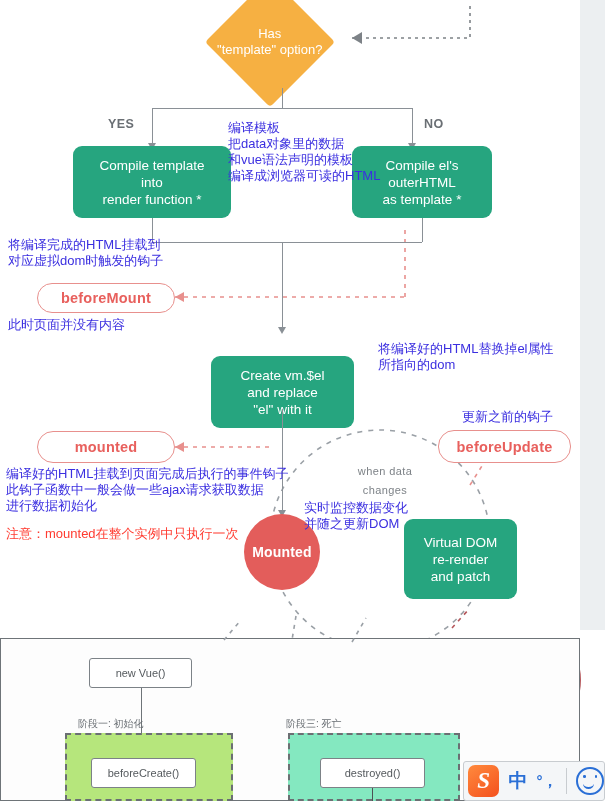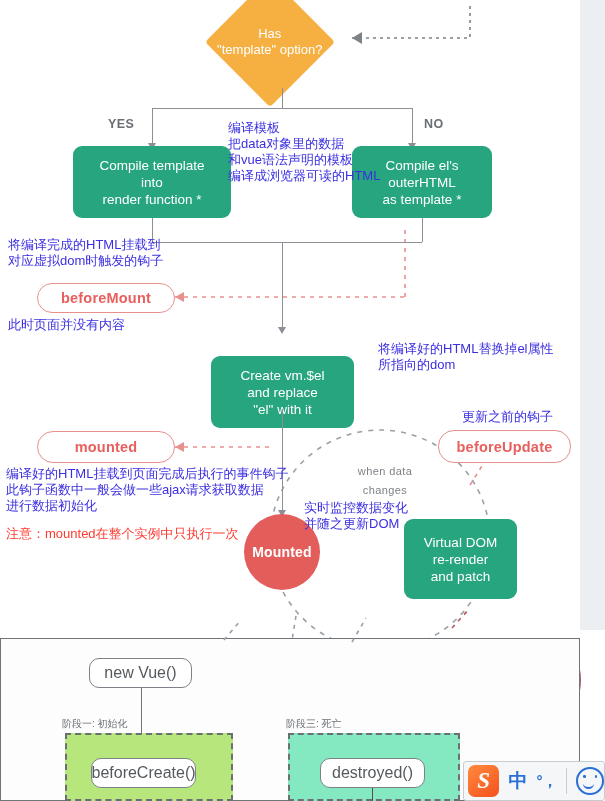--- a/index.html
+++ b/index.html
@@ -39,22 +39,22 @@
     font-size:14px;font-weight:700;letter-spacing:.2px;
   }
 
   .hook{
     background:#ffffff;color:#e8605d;
     border:1.6px solid #e8908d;border-radius:16px;
     font-size:14.5px;font-weight:700;letter-spacing:.2px;
   }
 
   .plainbox{
-    background:#ffffff;color:#555a5e;border:1.6px solid #7c8287;border-radius:10px;
-    font-size:16px;
+    background:#ffffff;color:#555a5e;border:1.6px solid #7c8287;border-radius:3px;
+    font-size:11px;
     text-align:right;
   }
 
   .dashzone{
     position:absolute;box-sizing:border-box;border:2px dashed #6b6f73;
   }
   .dashzone.init{background:#b6e67c;}
   .dashzone.die{background:#84e8c0;}
 
   
@@ -226,21 +226,21 @@
   </div>
 
   <div class="bottom-panel"></div>
 
   <div class="node plainbox" style="left:89px;top:658px;width:103px;height:30px;">
     <span>new Vue()</span>
   </div>
   <div class="vline" style="left:141px;top:688px;height:62px;border-left-color:#6e7478;"></div>
   <div class="arrowhead ah-down" style="left:137px;top:745px;border-top-color:#4c5154;"></div>
 
-  <div class="cn grey" style="left:62px;top:716px;">阶段一: 初始化</div>
+  <div class="cn grey" style="left:78px;top:716px;">阶段一: 初始化</div>
   <div class="dashzone init" style="left:65px;top:733px;width:168px;height:68px;"></div>
   <div class="node plainbox" style="left:91px;top:758px;width:105px;height:30px;z-index:4;">
     <span>beforeCreate()</span>
   </div>
 
   <div class="cn grey" style="left:286px;top:716px;">阶段三: 死亡</div>
   <div class="dashzone die" style="left:288px;top:733px;width:172px;height:68px;"></div>
   <div class="node plainbox" style="left:320px;top:758px;width:105px;height:30px;z-index:4;">
     <span>destroyed()</span>
   </div>

